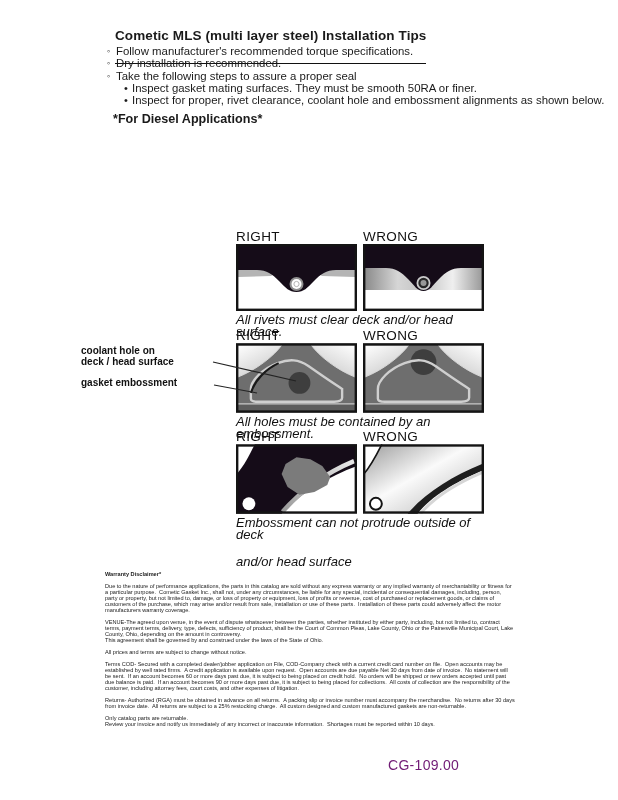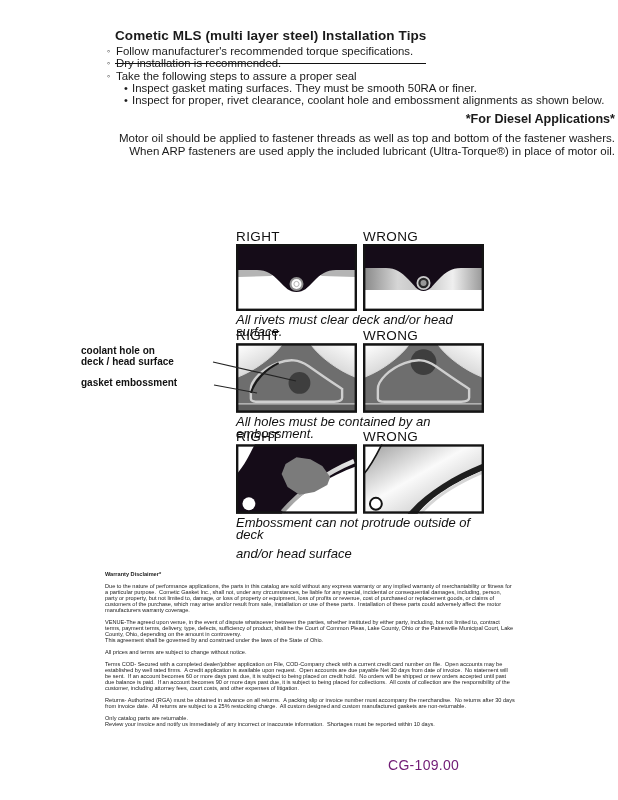--- a/index.html
+++ b/index.html
@@ -13,21 +13,21 @@
     position:absolute; left:115px; top:28px;
     font-size:13.5px; font-weight:bold;
     border-bottom:1.6px solid #111; padding-bottom:20px; letter-spacing:0.1px;
   }
   .bullets { position:absolute; left:107px; top:45px; width:505px; font-size:11.4px; line-height:12.3px; }
   .b-item { display:flex; }
   .b-item .mk { width:9px; font-size:9px; flex:0 0 9px; }
   .b-item.sub { margin-left:17px; }
   .b-item.sub .mk { width:8px; flex:0 0 8px; font-size:11px; }
   
-  .diesel { position:absolute; left:113px; top:113px; width:502px; font-size:11.5px; line-height:12.3px;text-align:right; }
+  .diesel { position:absolute; left:113px; top:113px; width:502px; font-size:11.5px; line-height:12.3px; }
   .diesel h2 { font-size:12.6px; font-weight:bold; margin:0 0 7px 0; }
   .diesel p { margin:0 0 9px 0; white-space:pre-wrap; }
   .diesel .note { margin-top:3px; }
   
   .dia-row { position:absolute; width:260px; }
   .dia-labels { display:flex; gap:6px; height:15px; }
   .dia-labels span { width:121px; text-align:left; font-size:13.5px; letter-spacing:0.4px; color:#111; }
   .dia-boxes { display:flex; gap:6px; }
   .dia-boxes svg { display:block; }
   .dia-caption { font-size:13px; line-height:11.5px; margin-top:3px; color:#111;font-style:italic; }
@@ -72,21 +72,20 @@
       <span>Inspect gasket mating surfaces.  They must be smooth 50RA or finer.</span>
     </div>
     <div class="b-item sub">
       <span class="mk">•</span>
       <span>Inspect for proper, rivet clearance, coolant hole and embossment alignments as shown below.</span>
     </div>
   </div>
 
   <div class="diesel">
     <h2>*For Diesel Applications*</h2>
-    <p>Motor oil should be applied to fastener threads as well as top and bottom of the fastener washers. When ARP fasteners are used apply the included lubricant (Ultra-Torque®) in place of motor oil.</p>
   </div>
 
   <div class="dia-row row1">
     <div class="dia-labels">
       <span>RIGHT</span>
       <span>WRONG</span>
     </div>
     <div class="dia-boxes">
       <svg width="121" height="67" viewBox="0 0 121 67">
         <rect width="121" height="67" fill="#ffffff"></rect>
@@ -215,21 +214,21 @@
         <rect width="122" height="70" fill="#ffffff"></rect>
         <path d="M19,0 H122 V22 C92,33 63,51 46,70 H0 V31 C8,22 13,12 19,0 Z" fill="url(#bandg)"></path>
         <path d="M19,0 C13,12 8,22 0,31" fill="none" stroke="#141414" stroke-width="1.6"></path>
         <path d="M120,20 C90,32 62,50 45,70 L55,70 C69,52 97,36 122,26 Z" fill="#1e1e1e"></path>
         <path d="M121,28 C95,39 71,54 58,70" fill="none" stroke="#d6d6d6" stroke-width="3"></path>
         <circle cx="13" cy="60" r="6" fill="#ffffff" stroke="#141414" stroke-width="2"></circle>
         <rect x="1.2" y="1.2" width="119.6" height="67.6" fill="none" stroke="#141414" stroke-width="2.4"></rect>
       </svg>
     </div>
     <div class="dia-caption">Embossment can not protrude outside of deck</div>
-    <div class="dia-caption" style="margin-top:8px;">and/or head surface</div>
+    <div class="dia-caption" style="margin-top:16px;">and/or head surface</div>
   </div>
 
   <div class="fineprint">
     <p class="fp-title">Warranty Disclaimer*</p>
     <p>Due to the nature of performance applications, the parts in this catalog are sold without any express warranty or any implied warranty of merchantability or fitness for a particular purpose.  Cometic Gasket Inc., shall not, under any circumstances, be liable for any special, incidental or consequential damages, including, person, party or property, but not limited to, damage, or loss of property or equipment, loss of profits or revenue, cost of purchased or replacement goods, or claims of customers of the purchase, which may arise and/or result from sale, installation or use of these parts.  Installation of these parts could adversely affect the motor manufacturers warranty coverage.</p>
     <p>VENUE-The agreed upon venue, in the event of dispute whatsoever between the parties, whether instituted by either party, including, but not limited to, contract terms, payment terms, delivery, type, defects, sufficiency of product, shall be the Court of Common Pleas, Lake County, Ohio or the Painesville Municipal Court, Lake County, Ohio, depending on the amount in controversy.
 This agreement shall be governed by and construed under the laws of the State of Ohio.</p>
     <p>All prices and terms are subject to change without notice.</p>
     <p>Terms COD- Secured with a completed dealer/jobber application on File, COD-Company check with a current credit card number on file.  Open accounts may be established by well rated firms.  A credit application is available upon request.  Open accounts are due payable Net 30 days from date of invoice.  No statement will be sent.  If an account becomes 60 or more days past due, it is subject to being placed on credit hold.  No orders will be shipped or new orders accepted until past due balance is paid.  If an account becomes 90 or more days past due, it is subject to being placed for collections.  All costs of collection are the responsibility of the customer, including attorney fees, court costs, and other expenses of litigation.</p>
     <p>Returns- Authorized (RGA) must be obtained in advance on all returns.  A packing slip or invoice number must accompany the merchandise.  No returns after 30 days from invoice date.  All returns are subject to a 25% restocking charge.  All custom designed and custom manufactured gaskets are non-returnable.</p>

